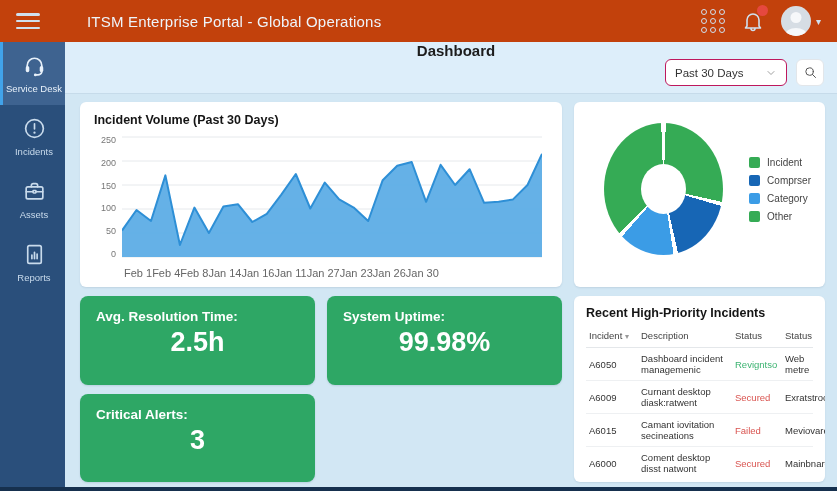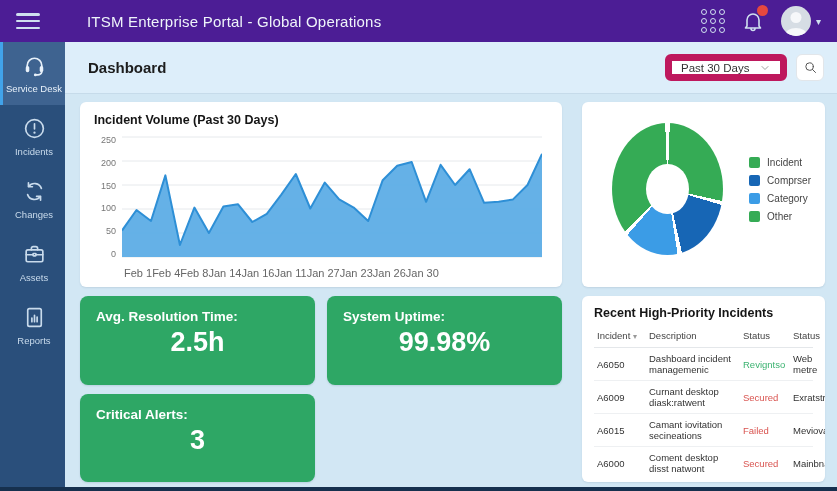--- a/index.html
+++ b/index.html
@@ -1,20 +1,20 @@
 <!DOCTYPE html>
 <html><head>
 <meta charset="utf-8">
 <style>
   * { margin:0; padding:0; box-sizing:border-box; }
   html,body { width:837px; height:491px; overflow:hidden; }
   body { font-family:"Liberation Sans", sans-serif; background:#d2e7f4; position:relative; }
 
   
-  .topbar { position:absolute; top:0; left:0; width:837px; height:42px; background:#4c1d95;
+  .topbar { position:absolute; top:0; left:0; width:837px; height:42px; background:#c2410c;
             display:flex; align-items:center; padding:0 16px; z-index:5; }
   .hamburger { width:24px; height:16px; display:flex; flex-direction:column; justify-content:space-between; cursor:pointer; }
   .hamburger span { display:block; height:2.5px; background:#cfe0ef; border-radius:2px; }
   .topbar-title { color:#eef4fa; font-size:15px; font-weight:500; letter-spacing:.2px; margin-left:47px; }
   .topbar-right { margin-left:auto; display:flex; align-items:center; gap:16px; }
   .grid-icon { display:grid; grid-template-columns:repeat(3,6px); grid-template-rows:repeat(3,6px); gap:3px; }
   .grid-icon i { width:6px; height:6px; border:1.4px solid #cfe0ef; border-radius:50%; }
   .bell-wrap { position:relative; width:24px; height:24px; }
   .badge { position:absolute; top:-4px; right:-3px; width:11px; height:11px; background:#e5483f; border-radius:50%; }
   .avatar-wrap { display:flex; align-items:center; gap:5px; }
@@ -27,31 +27,31 @@
   .sidebar { position:absolute; top:42px; left:0; bottom:0; width:65px; background:#2a4f7b; z-index:4;
              display:flex; flex-direction:column;text-align:right; }
   .side-item { height:63px; display:flex; flex-direction:column; align-items:center; justify-content:center;
                gap:5px; color:#c9dbec; font-size:9.5px; border-left:3px solid transparent; cursor:pointer; }
   .side-item.active { background:#3e6390; border-left-color:#41a3ea; color:#e8f1fa; }
   .side-item svg { width:25px; height:25px; }
 
   
   .content { position:absolute; top:42px; left:65px; right:0; bottom:0; background:#d2e7f4; }
   .toolbar { height:52px; background:#ddeefa; border-bottom:1px solid #c6dbea; display:flex; align-items:center;
-             padding:0 13px 0 23px; }
+             padding:0 13px 0 23px;flex-direction:column; }
   .page-title { font-size:15px; font-weight:700; color:#1c1c1c; }
   .toolbar-right { margin-left:auto; display:flex; align-items:center; gap:9px; }
-  .dropdown { width:122px; height:27px; background:#fff; border:7px solid #be185d; border-radius:6px;
+  .dropdown { width:122px; height:27px; background:#fff; border:1px solid #be185d; border-radius:6px;
               display:flex; align-items:center; padding:0 9px; font-size:11.5px; color:#333; cursor:pointer; }
   .dropdown .dd-chev { margin-left:auto; }
   .search-btn { width:28px; height:27px; background:#fff; border:1px solid #e2e6ea; border-radius:6px;
                 display:flex; align-items:center; justify-content:center; cursor:pointer; }
 
   .main-grid { display:grid; grid-template-columns:482px 1fr; grid-template-rows:185px 186px;
-               gap:9px 20px; padding:8px 12px 0 15px; }
+               gap:9px 12px; padding:8px 12px 0 15px; }
   .card { background:#fff; border-radius:6px; box-shadow:0 1px 2px rgba(20,50,80,.10); padding:11px 14px; overflow:hidden; }
   .card-title { font-size:12.5px; font-weight:700; color:#151515; }
 
   
   .chart-wrap { display:flex; margin-top:8px; }
   .y-axis { width:28px; display:flex; flex-direction:column; justify-content:space-between;
             align-items:flex-end; padding-right:6px; height:124px; font-size:9px; color:#777; }
   .plot-col { flex:1; }
   .x-axis { display:flex; font-size:11px; color:#666; margin-top:4px; padding:0 2px; }
 
@@ -134,29 +134,20 @@
     </svg>
     <span>Service Desk</span>
   </div>
   <div class="side-item">
     <svg class="stroke-ic" viewBox="0 0 24 24">
       <circle cx="12" cy="12" r="8.5"></circle>
         <path d="M12 7.5v5"></path>
         <circle cx="12" cy="16" r="1.1" fill="currentColor" stroke="none"></circle>
     </svg>
     <span>Incidents</span>
-  </div>
-  <div class="side-item">
-    <svg class="stroke-ic" viewBox="0 0 24 24">
-      <path d="M18.6 9A7 7 0 0 0 6.4 7.1"></path>
-        <path d="M6.2 3.6v3.8h3.8"></path>
-      <path d="M5.4 15a7 7 0 0 0 12.2 1.9"></path>
-        <path d="M17.8 20.4v-3.8H14"></path>
-    </svg>
-    <span>Changes</span>
   </div>
   <div class="side-item">
     <svg class="stroke-ic" viewBox="0 0 24 24">
       <rect x="4" y="7.5" width="16" height="11.5" rx="1.6"></rect>
       <path d="M9 7.5V6.2A1.7 1.7 0 0 1 10.7 4.5h2.6A1.7 1.7 0 0 1 15 6.2v1.3"></path>
       <path d="M4 12.2h6.5m3 0H20"></path>
         <rect x="10.6" y="11" width="2.8" height="2.4" rx="0.6"></rect>
     </svg>
     <span>Assets</span>
   </div>

